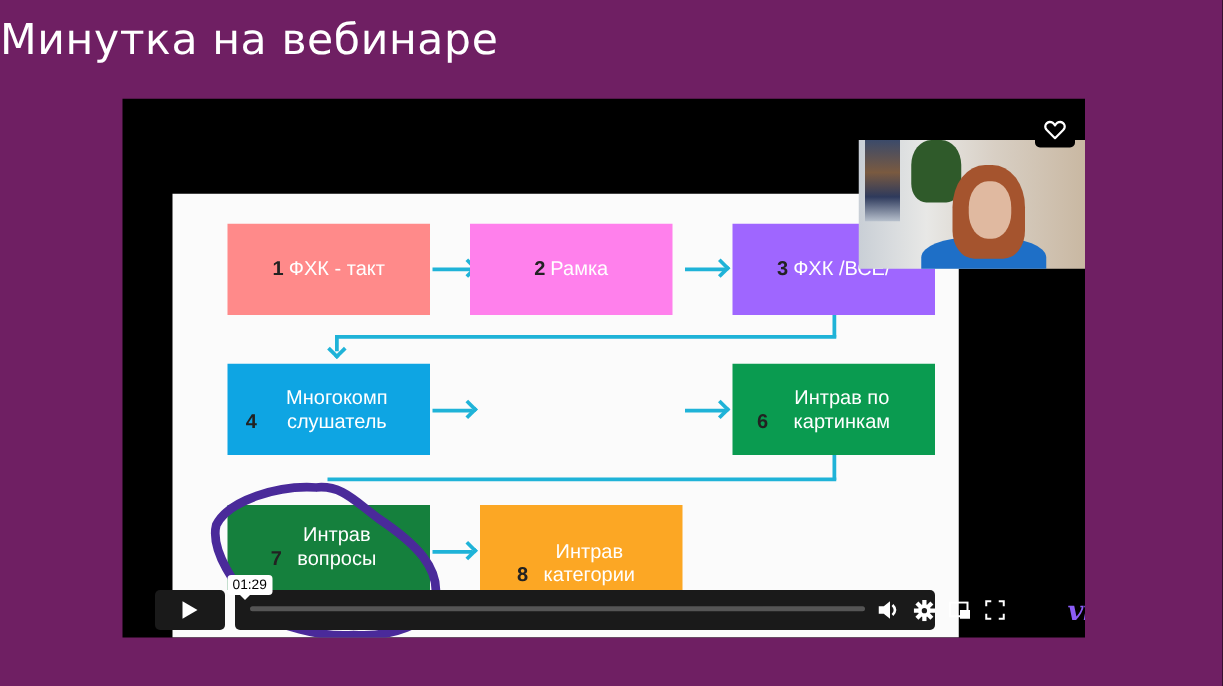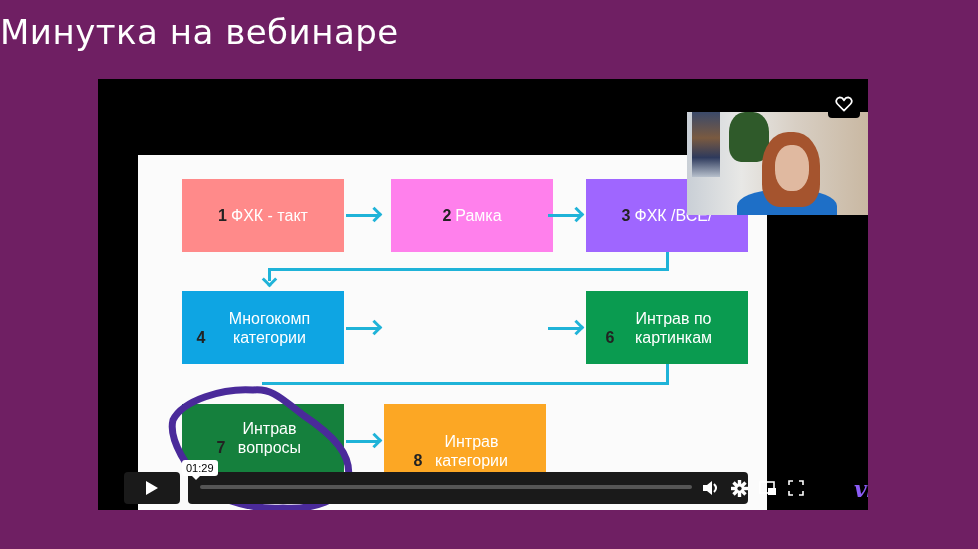--- a/index.html
+++ b/index.html
@@ -34,35 +34,35 @@
 
 <div class="title">Минутка на вебинаре</div>
 
 <div class="player">
   <div class="slide">
 
     <div class="box" style="left:44px;top:24px;background:#ff8a8a;">
         <span><span class="num">1</span><span>ФХК - такт</span></span>
       </div>
     <div class="arrow" style="left:208px;top:59px;width:32px;"></div>
-    <div class="box" style="left:253px;top:24px;background:#ff80ec;">
+    <div class="box" style="left:238px;top:24px;background:#ff80ec;">
         <span><span class="num">2</span><span>Рамка</span></span>
       </div>
     <div class="arrow" style="left:410px;top:59px;width:32px;"></div>
     <div class="box" style="left:448px;top:24px;background:#9f66ff;">
         <span><span class="num">3</span><span>ФХК /ВСЕ/</span></span>
       </div>
 
     <div class="line" style="left:528px;top:97px;width:3px;height:18px;"></div>
     <div class="line" style="left:130px;top:113px;width:401px;height:3px;"></div>
     <div class="line" style="left:130px;top:113px;width:3px;height:13px;"></div>
     <div class="downhead" style="left:126px;top:119px;"></div>
 
     <div class="box" style="left:44px;top:136px;background:#0ea5e3;">
-        <span><span class="num">4</span><span style="display:inline-block;max-width:120px;">Многокомп категории</span></span>
+        <span><span class="num">4</span><span style="display:inline-block;max-width:120px;">Многокомп слушатель</span></span>
       </div>
     <div class="arrow" style="left:208px;top:172px;width:32px;"></div>
     <div class="arrow" style="left:410px;top:172px;width:32px;"></div>
     <div class="box" style="left:448px;top:136px;background:#0a9b50;">
         <span><span class="num">6</span><span style="display:inline-block;max-width:110px;">Интрав по картинкам</span></span>
       </div>
 
     <div class="line" style="left:528px;top:209px;width:3px;height:20px;"></div>
     <div class="line" style="left:124px;top:227px;width:407px;height:3px;"></div>
 

